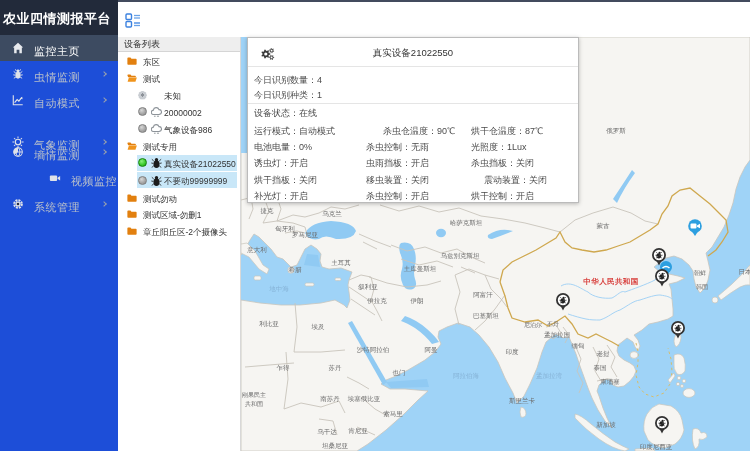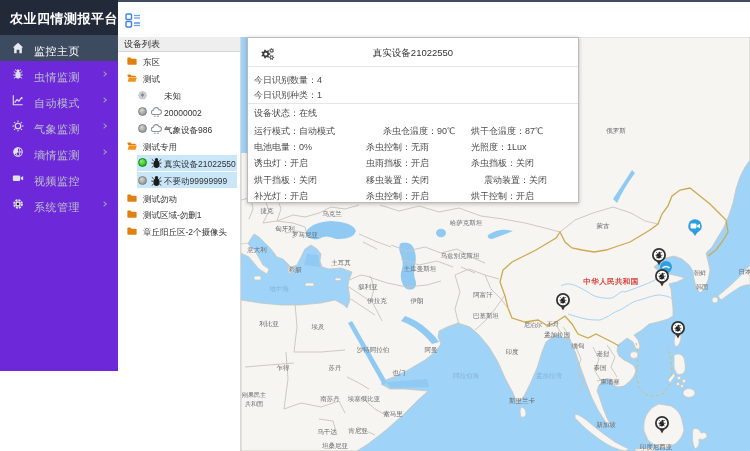--- a/index.html
+++ b/index.html
@@ -1,20 +1,20 @@
 <!DOCTYPE html>
 <html><head>
 <meta charset="utf-8">
 <style>
 *{margin:0;padding:0;box-sizing:border-box;}
 html,body{width:750px;height:451px;overflow:hidden;font-family:"Liberation Sans",sans-serif;background:#fff;}
 #app{position:relative;width:750px;height:451px;overflow:hidden;}
 
 
-#sidebar{position:absolute;left:0;top:0;width:118px;height:371px;background:#6d28d9;text-align:right;}
+#sidebar{position:absolute;left:0;top:0;width:118px;height:451px;background:#1d4ed8;}
 #logo{position:absolute;left:0;top:0;width:118px;height:37px;background:#222a3a;color:#fff;font-size:13px;font-weight:bold;line-height:37px;padding-left:3px;letter-spacing:0.5px;white-space:nowrap;}
 .mitem{position:absolute;left:0;width:118px;height:26px;color:#b9c0ca;font-size:11px;}
 .mitem .txt{position:absolute;left:34px;top:8.5px;letter-spacing:0.5px;}
 .mitem .ico{position:absolute;left:12px;top:7px;width:12px;height:12px;}
 .mitem .arr{position:absolute;right:12px;top:11px;width:4px;height:4px;border-right:1.2px solid #99a1ad;border-top:1.2px solid #99a1ad;transform:rotate(45deg);}
 .mitem.active{background:#3d4b61;color:#fff;}
 
 
 #topbar{position:absolute;left:118px;top:0;width:632px;height:37px;background:#fff;border-top:2px solid #434b5e;}
 #topicon{position:absolute;left:7px;top:11px;}
@@ -88,21 +88,21 @@
       </div>
     <div class="mitem" style="top:87px;">
       <svg class="ico" viewBox="0 0 14 14">
           <path d="M1.5 1.5 L1.5 12.5 L12.5 12.5" stroke="#dfe2e8" stroke-width="1.3" fill="none"></path>
           <path d="M3 10 L6 6.5 L8 8.2 L11.5 4" stroke="#dfe2e8" stroke-width="1.4" fill="none"></path>
           <path d="M11.8 3.2 L12.4 6 L9.6 5.2 Z" fill="#dfe2e8"></path>
         </svg>
       <span class="txt">自动模式</span>
         <span class="arr"></span>
       </div>
-    <div class="mitem" style="top:113px;text-decoration:underline;">
+    <div class="mitem" style="top:129px;text-decoration:underline;">
       <svg class="ico" viewBox="0 0 14 14">
           <circle cx="7" cy="7" r="3.2" fill="none" stroke="#dfe2e8" stroke-width="1.4"></circle>
           <g stroke="#dfe2e8" stroke-width="1.2">
             <line x1="7" y1="0.5" x2="7" y2="2.5"></line>
             <line x1="7" y1="11.5" x2="7" y2="13.5"></line>
             <line x1="0.5" y1="7" x2="2.5" y2="7"></line>
             <line x1="11.5" y1="7" x2="13.5" y2="7"></line>
             <line x1="2.4" y1="2.4" x2="3.8" y2="3.8"></line>
             <line x1="10.2" y1="10.2" x2="11.6" y2="11.6"></line>
             <line x1="11.6" y1="2.4" x2="10.2" y2="3.8"></line>
@@ -115,21 +115,21 @@
     <div class="mitem" style="top:139px;">
       <svg class="ico" viewBox="0 0 14 14">
           <circle cx="7" cy="7" r="5" fill="none" stroke="#dfe2e8" stroke-width="1.2"></circle>
           <ellipse cx="7" cy="7" rx="2.2" ry="5" fill="none" stroke="#dfe2e8" stroke-width="1"></ellipse>
           <line x1="2" y1="7" x2="12" y2="7" stroke="#dfe2e8" stroke-width="1"></line>
           <path d="M7 2 A5 5 0 0 0 2.8 10 L7 7 Z" fill="#dfe2e8"></path>
         </svg>
       <span class="txt">墒情监测</span>
         <span class="arr"></span>
       </div>
-    <div class="mitem" style="top:165px;">
+    <div class="mitem" style="top:165px;margin-left:37px;">
       <svg class="ico" viewBox="0 0 14 14">
           <rect x="1" y="4" width="8.5" height="6.5" rx="1.2" fill="#dfe2e8"></rect>
           <path d="M10 6.8 L13 4.8 L13 9.8 L10 7.8 Z" fill="#dfe2e8"></path>
         </svg>
       <span class="txt">视频监控</span>
       </div>
     <div class="mitem" style="top:191px;padding-left:18px;">
       <svg class="ico" viewBox="0 0 14 14">
           <circle cx="7" cy="7" r="4.4" fill="none" stroke="#dfe2e8" stroke-width="2.5" stroke-dasharray="2.3 1.15"></circle>
           <circle cx="7" cy="7" r="3" fill="#dfe2e8"></circle>

